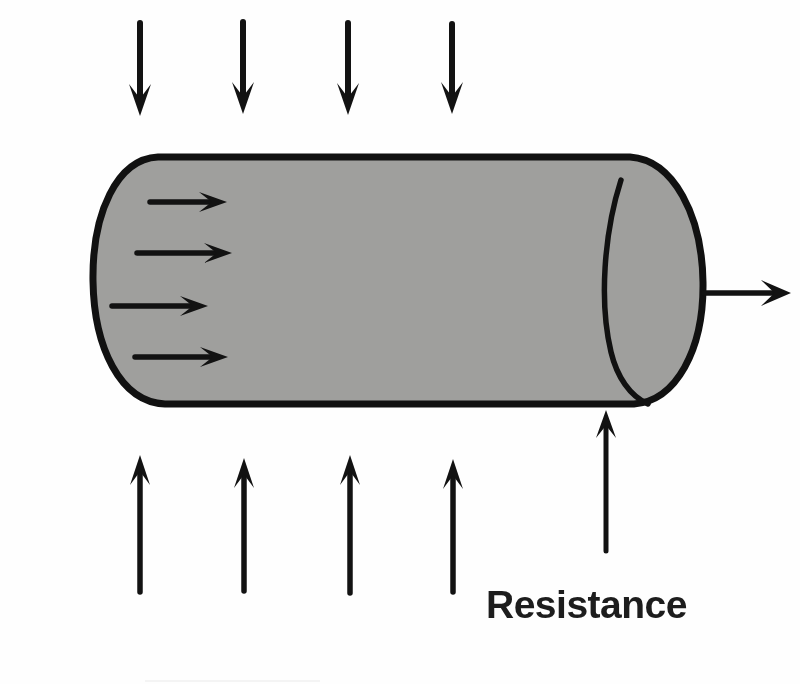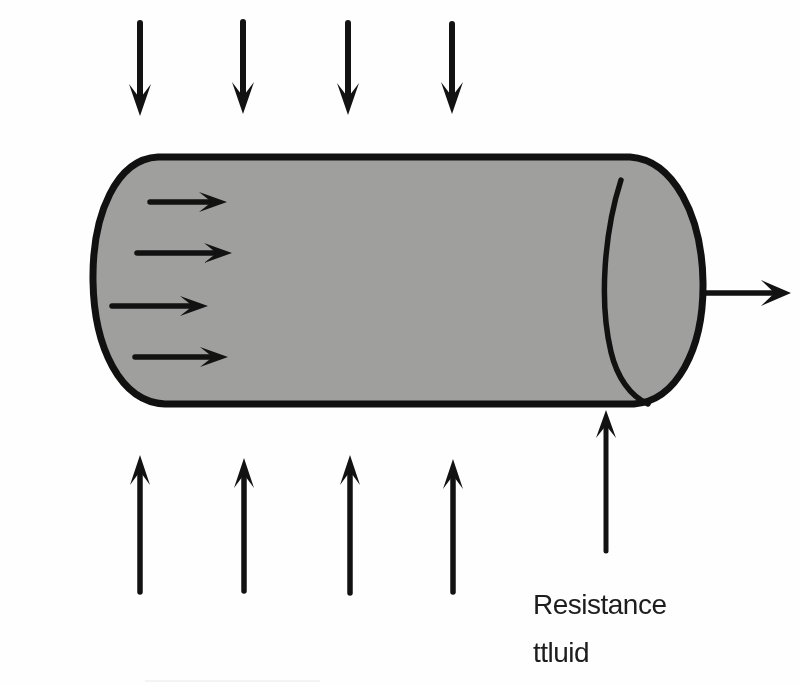--- a/index.html
+++ b/index.html
@@ -15,26 +15,26 @@
     background: #fefefe;
     overflow: hidden;
   }
   .canvas svg {
     position: absolute;
     left: 0;
     top: 0;
   }
   .label {
     position: absolute;
-    left: 533px;
+    left: 486px;
     top: 581px;
-    font-size: 28px;
+    font-size: 39px;
     line-height: 48px;
     letter-spacing: -0.5px;
-    font-weight: 400;
+    font-weight: 700;
     white-space: nowrap;
   }
   .smudge {
     position: absolute;
     left: 145px;
     top: 680px;
     width: 175px;
     height: 2px;
     background: #f4f4f4;
   }
@@ -118,17 +118,16 @@
     <g id="resistance-arrow-group">
         <g>
           <line x1="606" y1="551" x2="606" y2="424" stroke="#121212" stroke-width="5" stroke-linecap="round"></line>
           <polygon points="606,410 616,438 606,425.4 596,438" fill="#121212"></polygon>
         </g>
       </g>
   </svg>
 
   <div class="label" style="color: rgb(29, 29, 29);">
     <div>Resistance</div>
-    <div>ttluid</div>
   </div>
 
   <div class="smudge"></div>
 </div>
 
 </body></html>

